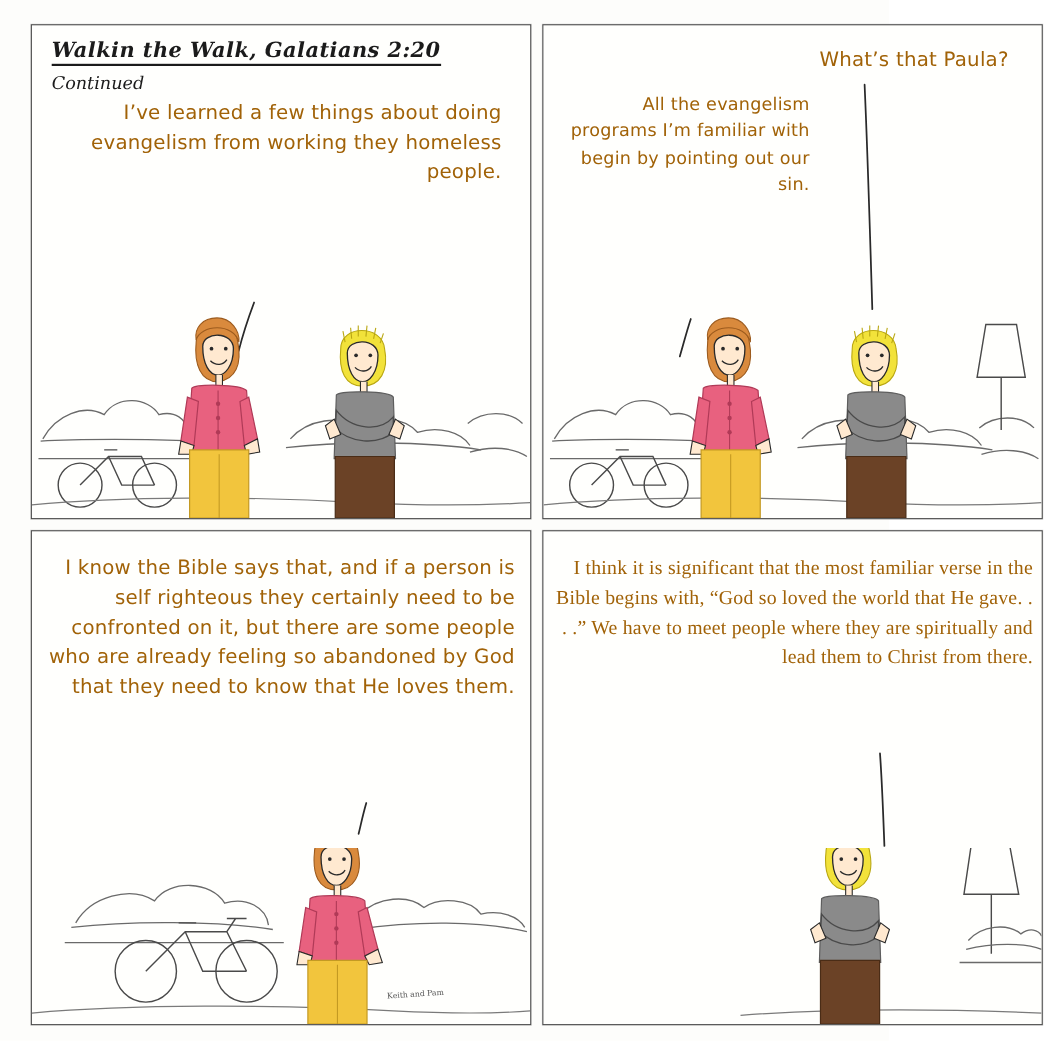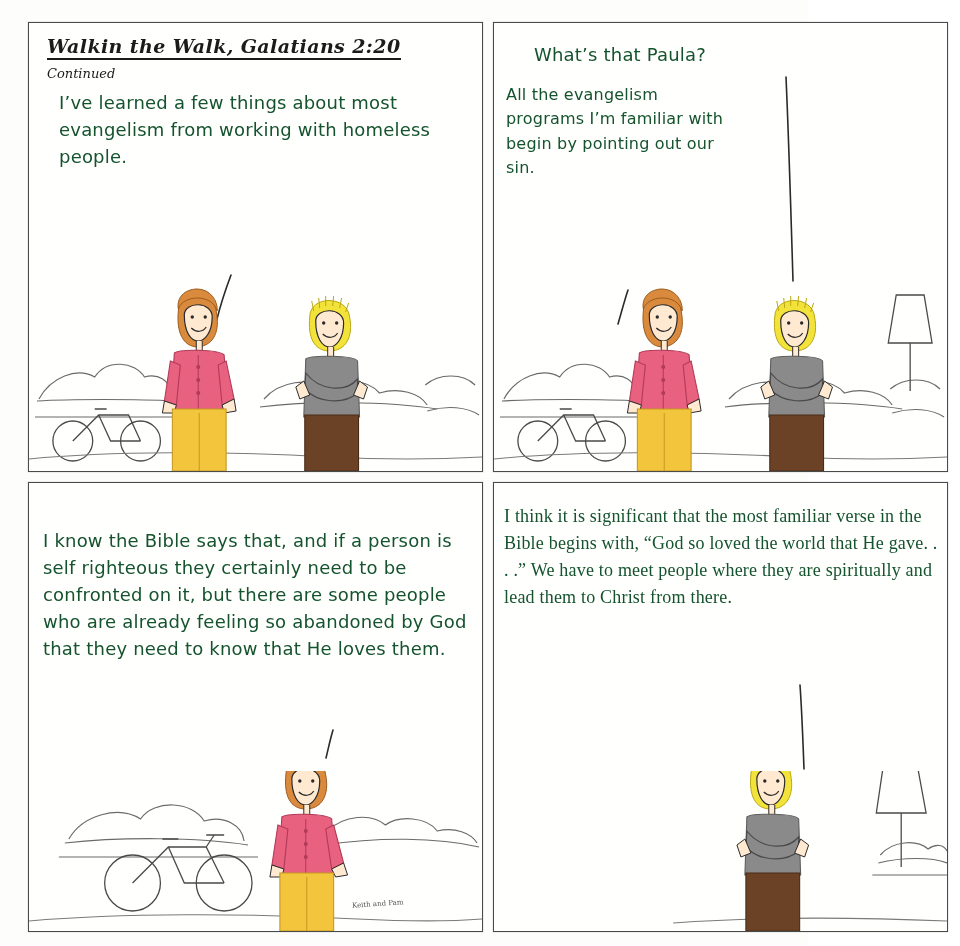--- a/index.html
+++ b/index.html
@@ -51,31 +51,31 @@
     font-weight: 600;
     color: #1b1b1b;
     letter-spacing: 0.4px;
     border-bottom: 2px solid #1b1b1b;
     display: inline-block;
     padding-bottom: 1px;
     white-space: nowrap;
   }
   .comic-subtitle {
     font-family: "DejaVu Serif", serif;
-    font-size: 13px;
+    font-size: 16px;
     font-style: italic;
     color: #1b1b1b;
     margin-top: 6px;
   }
 
   
   .speech {
     position: absolute;
-    text-align: left;
-    color: #14532d;
+    text-align: right;
+    color: #a16207;
     font-family: "DejaVu Sans", sans-serif;
     line-height: 1.5;
     letter-spacing: 0.2px;
   }
   .speech.p1 {
     top: 66px; left: 30px; right: 26px;
     font-size: 18px;
   }
   .speech.p2-top {
     top: 18px; left: 40px; right: 30px;
@@ -83,21 +83,20 @@
   }
   .speech.p2-left {
     top: 60px; left: 12px; width: 230px;
     font-size: 16px;
     line-height: 1.52;
   }
   .speech.p3 {
     top: 20px; left: 14px; right: 14px;
     font-size: 18px;
     line-height: 1.5;
-    margin-top: 24px;
   }
   .speech.p4 {
     top: 20px; left: 10px; right: 8px;
     font-size: 18px;
     line-height: 1.5;
     font-family: Liberation Serif, serif;
   }
 
   
   .tail {
@@ -132,21 +131,21 @@
 <div class="comic-page">
 
   <div class="panel">
     <div class="panel-inner">
 
       <div class="title-block">
         <div class="comic-title">Walkin the Walk, Galatians 2:20</div>
         <div class="comic-subtitle">Continued</div>
       </div>
 
-      <div class="speech p1">I’ve learned a few things about most evangelism from working with homeless people.</div>
+      <div class="speech p1">I’ve learned a few things about doing evangelism from working they homeless people.</div>
 
       <div class="tail" style="top:250px; left:180px;">
         <svg width="30" height="50" viewBox="0 0 30 50">
           <path d="M22 2 C 16 18, 12 30, 8 46" stroke="#2a2a2a" stroke-width="1.6" fill="none" stroke-linecap="round"></path>
         </svg>
       </div>
 
       <div class="scene">
         <svg viewBox="0 0 455 190" preserveAspectRatio="none">
           <g stroke="#6a6a6a" stroke-width="1.2" fill="none">

